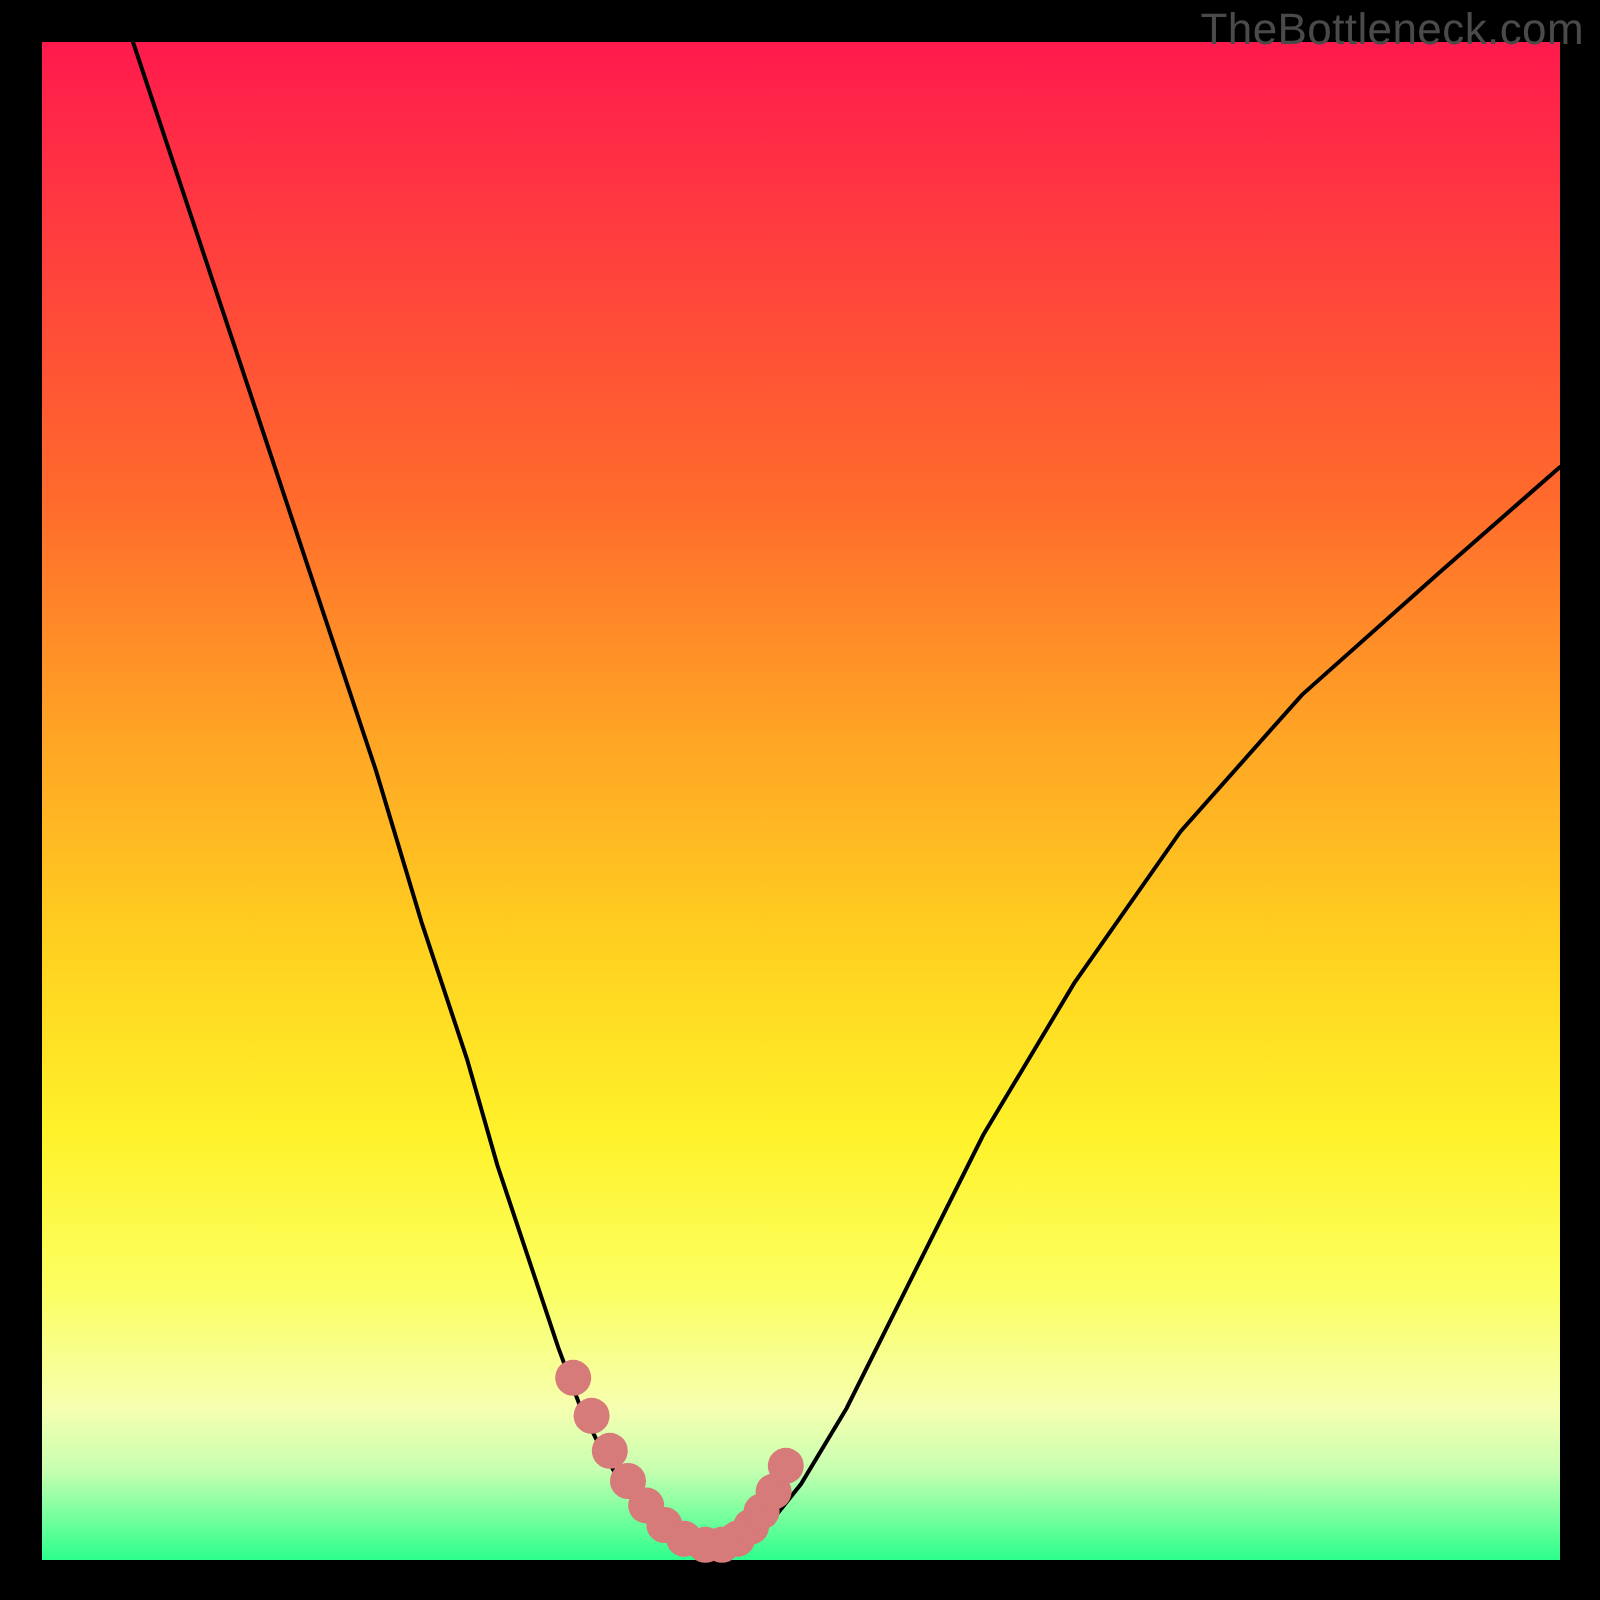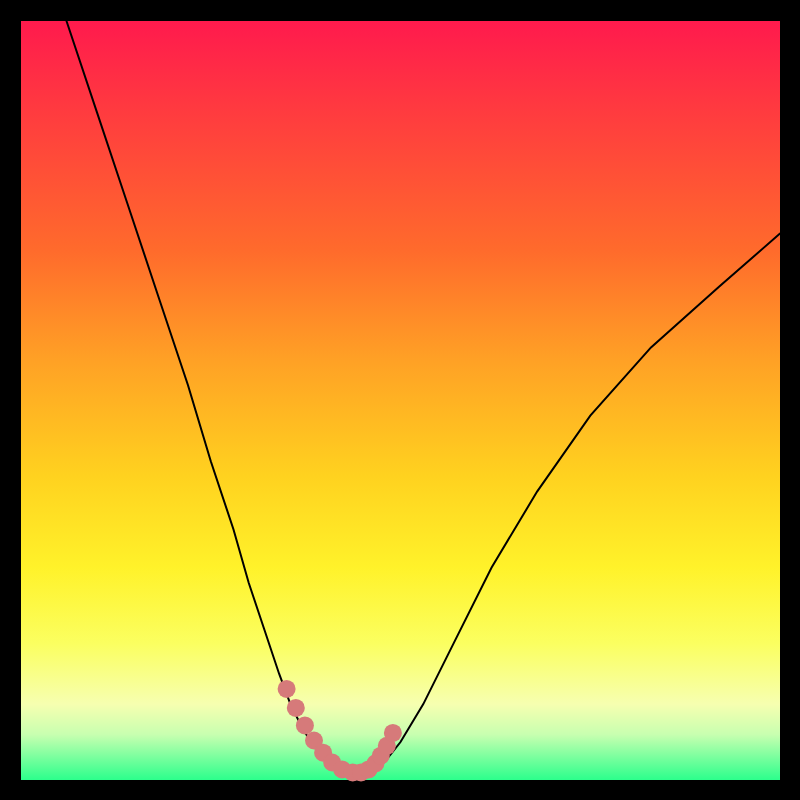--- a/index.html
+++ b/index.html
@@ -83,13 +83,14 @@
         <circle cx="331.7" cy="751.4" r="9" fill="#d67a7a"></circle>
         <circle cx="340.0" cy="751.4" r="9" fill="#d67a7a"></circle>
         <circle cx="347.6" cy="748.4" r="9" fill="#d67a7a"></circle>
         <circle cx="354.5" cy="742.3" r="9" fill="#d67a7a"></circle>
         <circle cx="359.8" cy="734.7" r="9" fill="#d67a7a"></circle>
         <circle cx="365.8" cy="724.8" r="9" fill="#d67a7a"></circle>
         <circle cx="371.9" cy="711.9" r="9" fill="#d67a7a"></circle>
       </g>
   </svg>
 
+  <div class="watermark">TheBottleneck.com</div>
 </div>
 
 </body></html>

